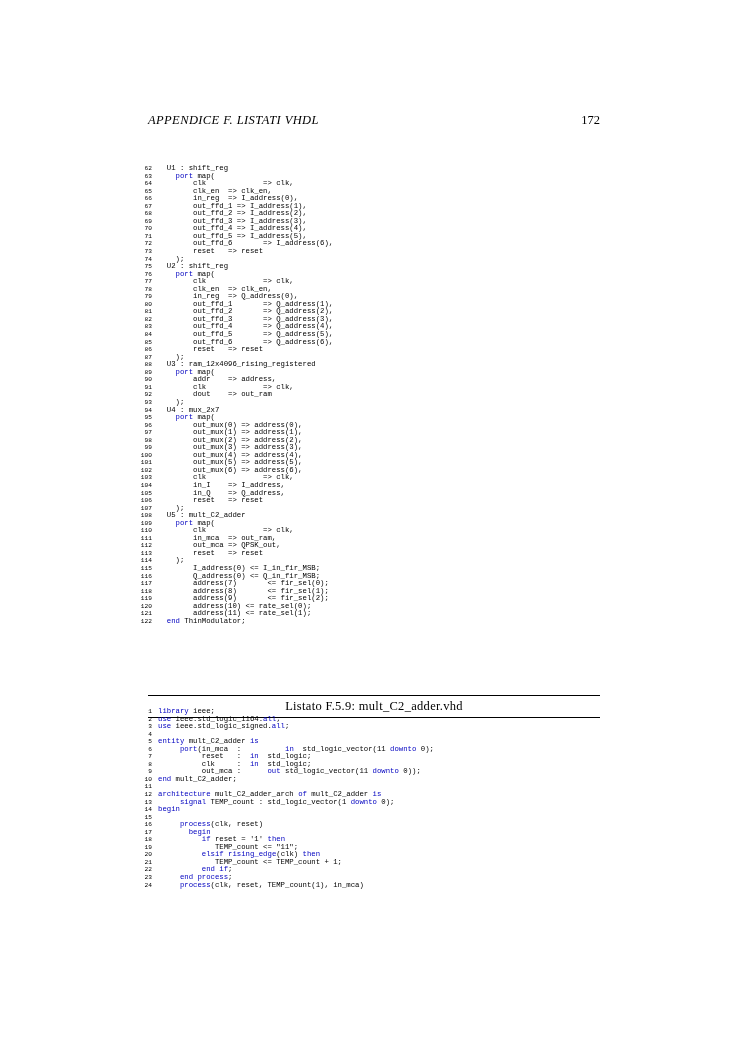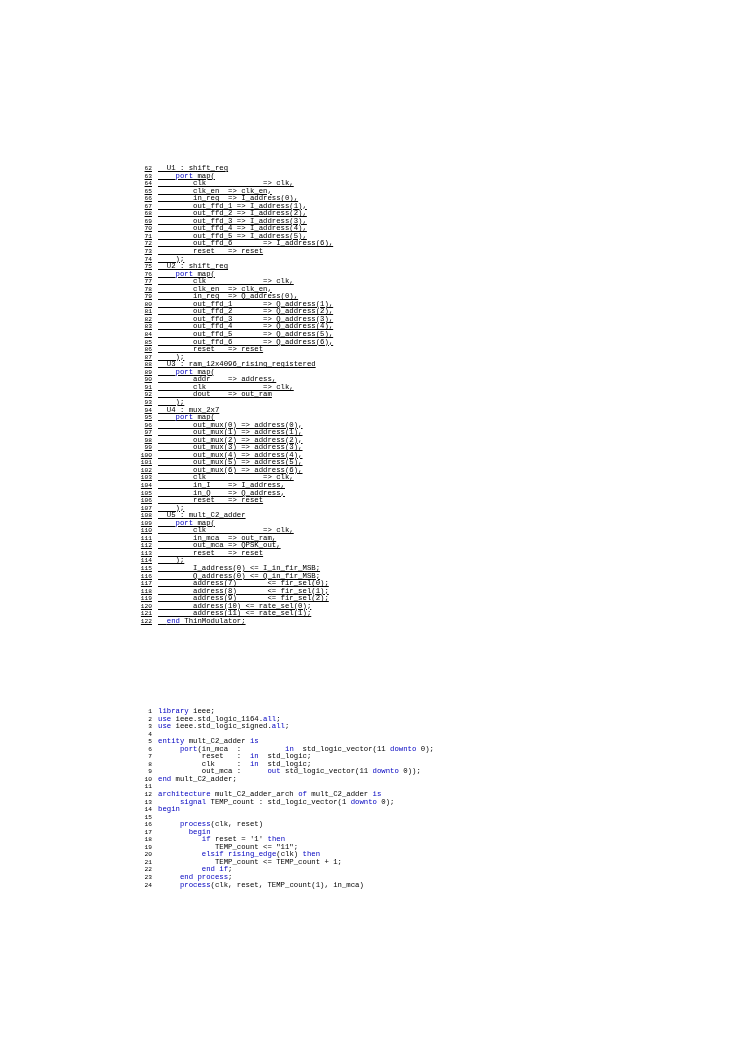--- a/index.html
+++ b/index.html
@@ -60,21 +60,21 @@
     font-size: 6.2px;
     flex: none;
     font-family: "Liberation Mono", monospace;
   }
   .code {
     white-space: pre;
     color: #000000;
   }
   .kw { color: #0000c0; }
 
-  #listing1 { left: 130px; top: 165px; text-decoration: underline; }
+  #listing1 { left: 130px; top: 165px; }
   #listing2 { left: 130px; top: 708px; }
 
   
   .caption-block {
     position: absolute;
     left: 148px;
     top: 695px;
     width: 452px;
   }
   .rule {
@@ -88,19 +88,28 @@
     font-family: "Liberation Serif", serif;
     padding: 3px 0 3px 0;
     letter-spacing: 0.3px;
   }
 </style>
 </head>
 <body>
 
 <div class="page">
 
+  <div class="header">
+    <div class="header-title">APPENDICE F.  LISTATI VHDL</div>
+    <div class="header-page">172</div>
+  </div>
 
   <div class="listing" id="listing1"><div class="row"><span class="lineno">62</span><span class="code">  U1 : shift_reg</span></div><div class="row"><span class="lineno">63</span><span class="code">    <span class="kw">port</span> map(</span></div><div class="row"><span class="lineno">64</span><span class="code">        clk             =&gt; clk,</span></div><div class="row"><span class="lineno">65</span><span class="code">        clk_en  =&gt; clk_en,</span></div><div class="row"><span class="lineno">66</span><span class="code">        in_reg  =&gt; I_address(0),</span></div><div class="row"><span class="lineno">67</span><span class="code">        out_ffd_1 =&gt; I_address(1),</span></div><div class="row"><span class="lineno">68</span><span class="code">        out_ffd_2 =&gt; I_address(2),</span></div><div class="row"><span class="lineno">69</span><span class="code">        out_ffd_3 =&gt; I_address(3),</span></div><div class="row"><span class="lineno">70</span><span class="code">        out_ffd_4 =&gt; I_address(4),</span></div><div class="row"><span class="lineno">71</span><span class="code">        out_ffd_5 =&gt; I_address(5),</span></div><div class="row"><span class="lineno">72</span><span class="code">        out_ffd_6       =&gt; I_address(6),</span></div><div class="row"><span class="lineno">73</span><span class="code">        reset   =&gt; reset</span></div><div class="row"><span class="lineno">74</span><span class="code">    );</span></div><div class="row"><span class="lineno">75</span><span class="code">  U2 : shift_reg</span></div><div class="row"><span class="lineno">76</span><span class="code">    <span class="kw">port</span> map(</span></div><div class="row"><span class="lineno">77</span><span class="code">        clk             =&gt; clk,</span></div><div class="row"><span class="lineno">78</span><span class="code">        clk_en  =&gt; clk_en,</span></div><div class="row"><span class="lineno">79</span><span class="code">        in_reg  =&gt; Q_address(0),</span></div><div class="row"><span class="lineno">80</span><span class="code">        out_ffd_1       =&gt; Q_address(1),</span></div><div class="row"><span class="lineno">81</span><span class="code">        out_ffd_2       =&gt; Q_address(2),</span></div><div class="row"><span class="lineno">82</span><span class="code">        out_ffd_3       =&gt; Q_address(3),</span></div><div class="row"><span class="lineno">83</span><span class="code">        out_ffd_4       =&gt; Q_address(4),</span></div><div class="row"><span class="lineno">84</span><span class="code">        out_ffd_5       =&gt; Q_address(5),</span></div><div class="row"><span class="lineno">85</span><span class="code">        out_ffd_6       =&gt; Q_address(6),</span></div><div class="row"><span class="lineno">86</span><span class="code">        reset   =&gt; reset</span></div><div class="row"><span class="lineno">87</span><span class="code">    );</span></div><div class="row"><span class="lineno">88</span><span class="code">  U3 : ram_12x4096_rising_registered</span></div><div class="row"><span class="lineno">89</span><span class="code">    <span class="kw">port</span> map(</span></div><div class="row"><span class="lineno">90</span><span class="code">        addr    =&gt; address,</span></div><div class="row"><span class="lineno">91</span><span class="code">        clk             =&gt; clk,</span></div><div class="row"><span class="lineno">92</span><span class="code">        dout    =&gt; out_ram</span></div><div class="row"><span class="lineno">93</span><span class="code">    );</span></div><div class="row"><span class="lineno">94</span><span class="code">  U4 : mux_2x7</span></div><div class="row"><span class="lineno">95</span><span class="code">    <span class="kw">port</span> map(</span></div><div class="row"><span class="lineno">96</span><span class="code">        out_mux(0) =&gt; address(0),</span></div><div class="row"><span class="lineno">97</span><span class="code">        out_mux(1) =&gt; address(1),</span></div><div class="row"><span class="lineno">98</span><span class="code">        out_mux(2) =&gt; address(2),</span></div><div class="row"><span class="lineno">99</span><span class="code">        out_mux(3) =&gt; address(3),</span></div><div class="row"><span class="lineno">100</span><span class="code">        out_mux(4) =&gt; address(4),</span></div><div class="row"><span class="lineno">101</span><span class="code">        out_mux(5) =&gt; address(5),</span></div><div class="row"><span class="lineno">102</span><span class="code">        out_mux(6) =&gt; address(6),</span></div><div class="row"><span class="lineno">103</span><span class="code">        clk             =&gt; clk,</span></div><div class="row"><span class="lineno">104</span><span class="code">        in_I    =&gt; I_address,</span></div><div class="row"><span class="lineno">105</span><span class="code">        in_Q    =&gt; Q_address,</span></div><div class="row"><span class="lineno">106</span><span class="code">        reset   =&gt; reset</span></div><div class="row"><span class="lineno">107</span><span class="code">    );</span></div><div class="row"><span class="lineno">108</span><span class="code">  U5 : mult_C2_adder</span></div><div class="row"><span class="lineno">109</span><span class="code">    <span class="kw">port</span> map(</span></div><div class="row"><span class="lineno">110</span><span class="code">        clk             =&gt; clk,</span></div><div class="row"><span class="lineno">111</span><span class="code">        in_mca  =&gt; out_ram,</span></div><div class="row"><span class="lineno">112</span><span class="code">        out_mca =&gt; QPSK_out,</span></div><div class="row"><span class="lineno">113</span><span class="code">        reset   =&gt; reset</span></div><div class="row"><span class="lineno">114</span><span class="code">    );</span></div><div class="row"><span class="lineno">115</span><span class="code">        I_address(0) &lt;= I_in_fir_MSB;</span></div><div class="row"><span class="lineno">116</span><span class="code">        Q_address(0) &lt;= Q_in_fir_MSB;</span></div><div class="row"><span class="lineno">117</span><span class="code">        address(7)       &lt;= fir_sel(0);</span></div><div class="row"><span class="lineno">118</span><span class="code">        address(8)       &lt;= fir_sel(1);</span></div><div class="row"><span class="lineno">119</span><span class="code">        address(9)       &lt;= fir_sel(2);</span></div><div class="row"><span class="lineno">120</span><span class="code">        address(10) &lt;= rate_sel(0);</span></div><div class="row"><span class="lineno">121</span><span class="code">        address(11) &lt;= rate_sel(1);</span></div><div class="row"><span class="lineno">122</span><span class="code">  <span class="kw">end</span> ThinModulator;</span></div></div>
 
+  <div class="caption-block">
+    <div class="rule"></div>
+    <div class="caption-text">Listato F.5.9:   mult_C2_adder.vhd</div>
+    <div class="rule"></div>
+  </div>
 
   <div class="listing" id="listing2"><div class="row"><span class="lineno">1</span><span class="code"><span class="kw">library</span> ieee;</span></div><div class="row"><span class="lineno">2</span><span class="code"><span class="kw">use</span> ieee.std_logic_1164.<span class="kw">all</span>;</span></div><div class="row"><span class="lineno">3</span><span class="code"><span class="kw">use</span> ieee.std_logic_signed.<span class="kw">all</span>;</span></div><div class="row"><span class="lineno">4</span><span class="code">&nbsp;</span></div><div class="row"><span class="lineno">5</span><span class="code"><span class="kw">entity</span> mult_C2_adder <span class="kw">is</span></span></div><div class="row"><span class="lineno">6</span><span class="code">     <span class="kw">port</span>(in_mca  :          <span class="kw">in</span>  std_logic_vector(11 <span class="kw">downto</span> 0);</span></div><div class="row"><span class="lineno">7</span><span class="code">          reset   :  <span class="kw">in</span>  std_logic;</span></div><div class="row"><span class="lineno">8</span><span class="code">          clk     :  <span class="kw">in</span>  std_logic;</span></div><div class="row"><span class="lineno">9</span><span class="code">          out_mca :      <span class="kw">out</span> std_logic_vector(11 <span class="kw">downto</span> 0));</span></div><div class="row"><span class="lineno">10</span><span class="code"><span class="kw">end</span> mult_C2_adder;</span></div><div class="row"><span class="lineno">11</span><span class="code">&nbsp;</span></div><div class="row"><span class="lineno">12</span><span class="code"><span class="kw">architecture</span> mult_C2_adder_arch <span class="kw">of</span> mult_C2_adder <span class="kw">is</span></span></div><div class="row"><span class="lineno">13</span><span class="code">     <span class="kw">signal</span> TEMP_count : std_logic_vector(1 <span class="kw">downto</span> 0);</span></div><div class="row"><span class="lineno">14</span><span class="code"><span class="kw">begin</span></span></div><div class="row"><span class="lineno">15</span><span class="code">&nbsp;</span></div><div class="row"><span class="lineno">16</span><span class="code">     <span class="kw">process</span>(clk, reset)</span></div><div class="row"><span class="lineno">17</span><span class="code">       <span class="kw">begin</span></span></div><div class="row"><span class="lineno">18</span><span class="code">          <span class="kw">if</span> reset = '1' <span class="kw">then</span></span></div><div class="row"><span class="lineno">19</span><span class="code">             TEMP_count &lt;= "11";</span></div><div class="row"><span class="lineno">20</span><span class="code">          <span class="kw">elsif</span> <span class="kw">rising_edge</span>(clk) <span class="kw">then</span></span></div><div class="row"><span class="lineno">21</span><span class="code">             TEMP_count &lt;= TEMP_count + 1;</span></div><div class="row"><span class="lineno">22</span><span class="code">          <span class="kw">end</span> <span class="kw">if</span>;</span></div><div class="row"><span class="lineno">23</span><span class="code">     <span class="kw">end</span> <span class="kw">process</span>;</span></div><div class="row"><span class="lineno">24</span><span class="code">     <span class="kw">process</span>(clk, reset, TEMP_count(1), in_mca)</span></div></div>
 
 </div>
 
 </body></html>

